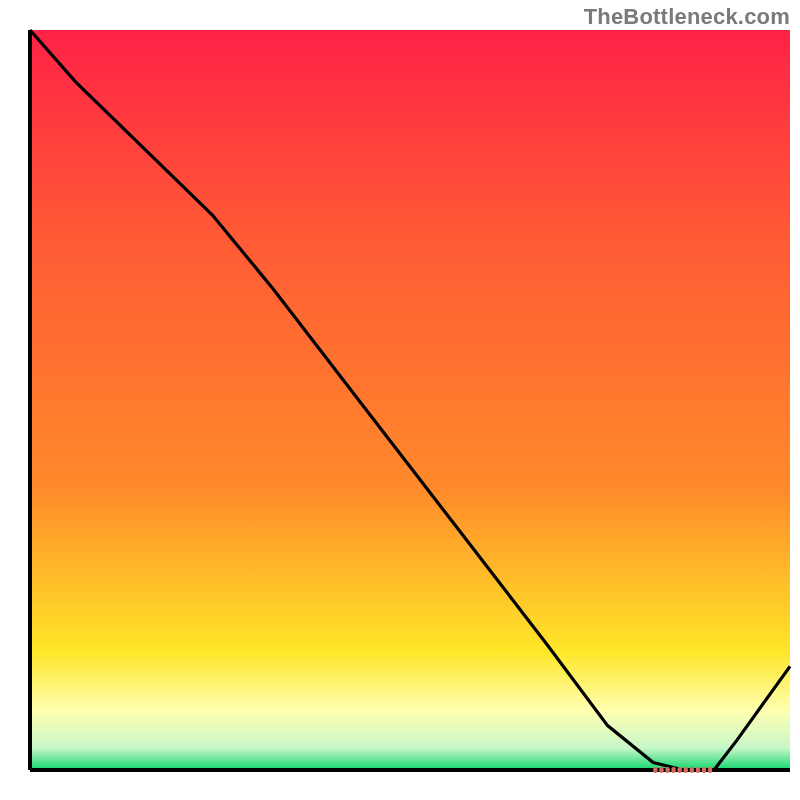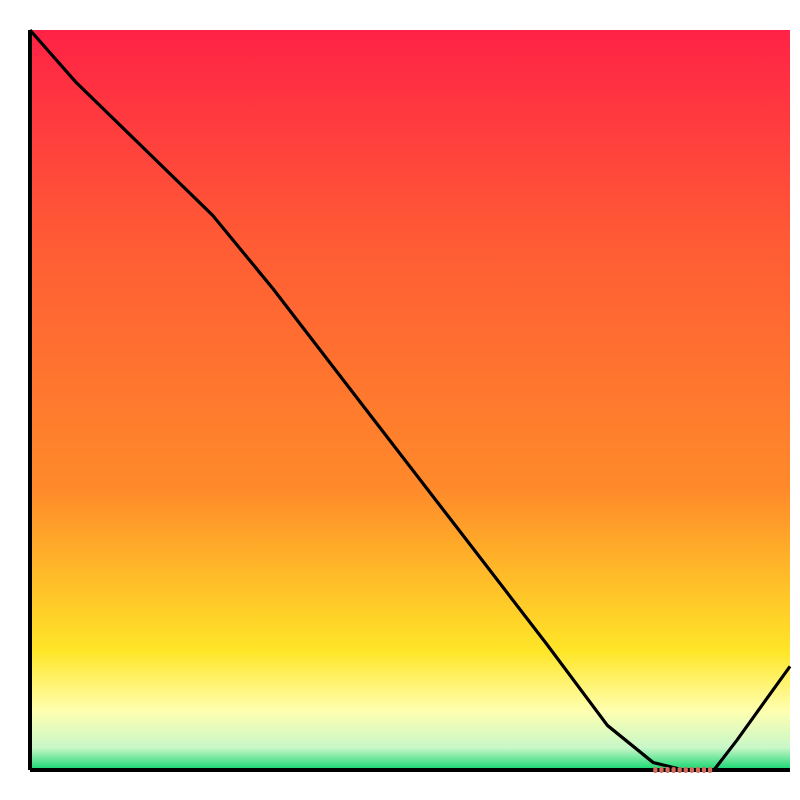--- a/index.html
+++ b/index.html
@@ -29,20 +29,21 @@
     left: 0;
     top: 0;
     width: 800px;
     height: 800px;
   }
 </style>
 </head>
 <body>
 
 <div class="wrap">
+  <div class="watermark">TheBottleneck.com</div>
 
   <svg class="plot" viewBox="0 0 800 800">
     <defs>
       <linearGradient id="bg-grad" x1="0" y1="0" x2="0" y2="1">
         <stop id="g0" offset="0%" stop-color="#ff2246"></stop>
         <stop id="g1" offset="28%" stop-color="#ff5a35"></stop>
         <stop id="g2" offset="62%" stop-color="#ff8a2a"></stop>
         <stop id="g3" offset="84%" stop-color="#ffe628"></stop>
         <stop id="g4" offset="92%" stop-color="#ffffb0"></stop>
         <stop id="g5" offset="97%" stop-color="#c8f7c8"></stop>

